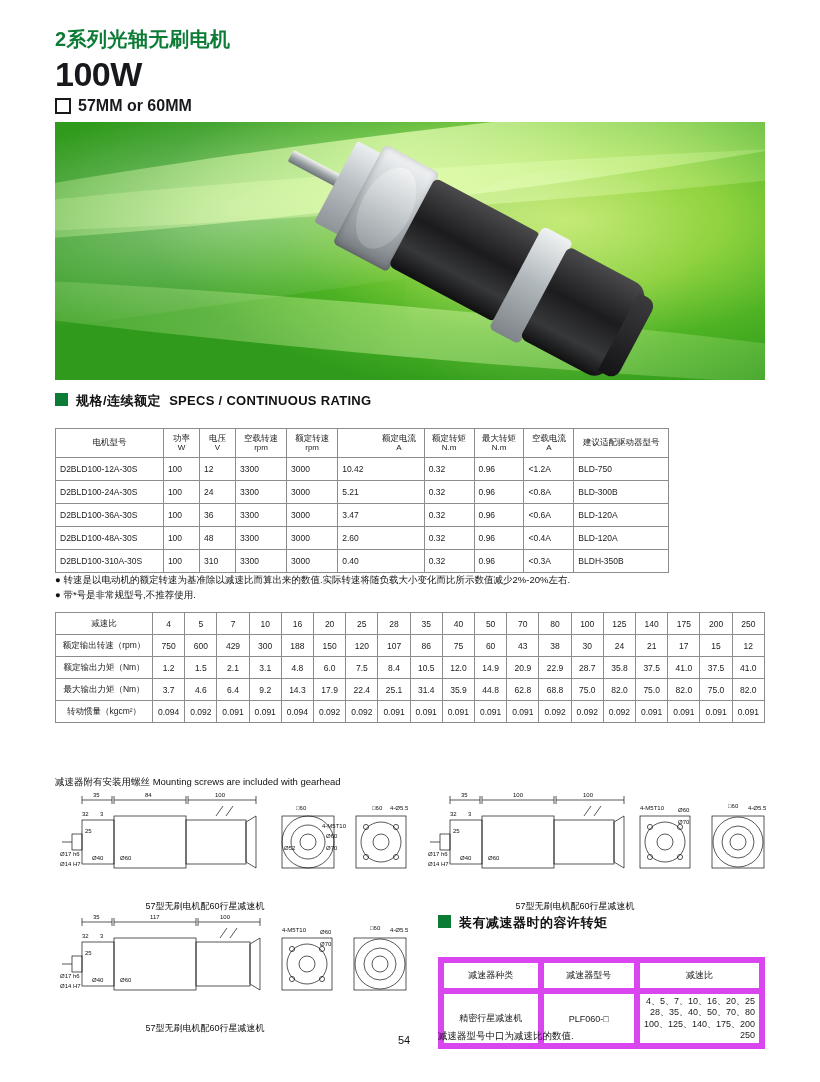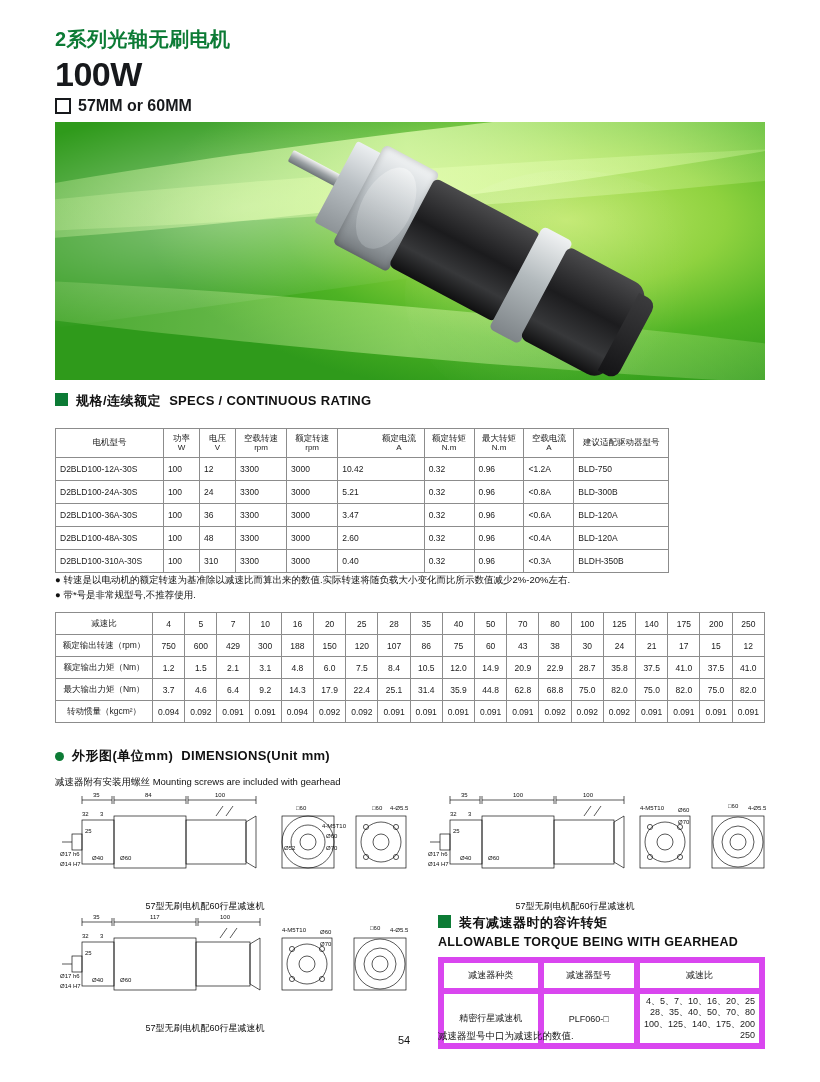--- a/index.html
+++ b/index.html
@@ -377,25 +377,20 @@
           <td>0.092</td>
           <td>0.092</td>
           <td>0.091</td>
           <td>0.091</td>
           <td>0.091</td>
           <td>0.091</td>
         </tr>
       </tbody>
   </table>
 
-  <div class="sec-head" style="left:55px;top:747px;">
-    <span class="dot-green"></span>
-    <span class="sec-cn">外形图(单位mm)</span>
-    <span class="sec-en">DIMENSIONS(Unit mm)</span>
-  </div>
   <div class="subnote" style="left:55px;top:776px;">减速器附有安装用螺丝 Mounting screws are included with gearhead</div>
 
   <div class="drw" style="left:60px;top:790px;">
     <svg width="350" height="100" viewBox="0 0 350 100">
       <g stroke="#111" fill="none" stroke-width="0.7">
 
         <line x1="22" y1="10" x2="52" y2="10"></line>
           <line x1="22" y1="6" x2="22" y2="14"></line>
           <line x1="52" y1="6" x2="52" y2="14"></line>
         <line x1="54" y1="10" x2="126" y2="10"></line>
@@ -555,21 +550,20 @@
       </g>
     </svg>
   </div>
   <div class="dim-caption" style="left:55px;top:1022px;width:300px;">57型无刷电机配60行星减速机</div>
 
   <div class="sec-head" style="left:438px;top:914px;display:block;">
     <div style="display:flex;align-items:flex-end;gap:8px;">
       <span class="sq-green"></span>
       <span class="sec-cn">装有减速器时的容许转矩</span>
     </div>
-    <div class="sec-en" style="margin-top:3px;font-size:12.5px;">ALLOWABLE TORQUE BEING WITH GEARHEAD</div>
   </div>
 
   <table class="tbl tbl3" id="torque-table" style="left:438px;top:957px;width:327px;">
     <thead>
         <tr>
           <th style="width: 104px;">减速器种类</th>
           <th style="width: 112px;">减速器型号</th>
           <th style="width: 111px;">减速比</th>
         </tr>
       </thead>

